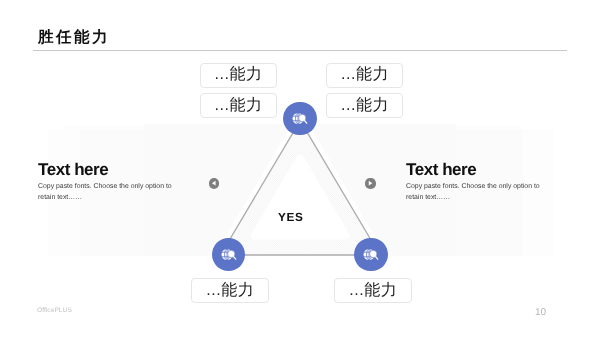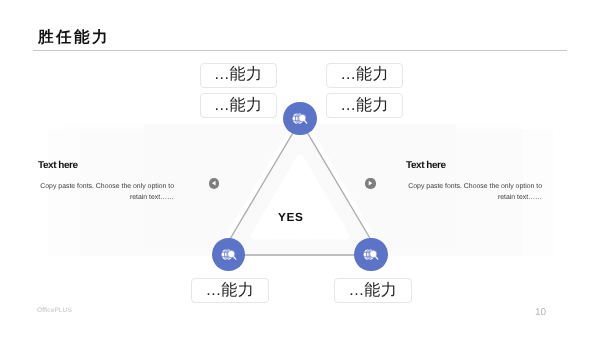--- a/index.html
+++ b/index.html
@@ -1,17 +1,17 @@
 <!DOCTYPE html>
 <html><head>
 <meta charset="utf-8">
 <style>
   html,body{margin:0;padding:0;}
   *{-webkit-font-smoothing:antialiased;text-rendering:geometricPrecision;}
-  .slide{will-change:transform;text-align:right;}
+  .slide{will-change:transform;}
   body{width:600px;height:337px;background:#fff;font-family:"Liberation Sans",sans-serif;overflow:hidden;position:relative;}
   .slide{position:absolute;inset:0;background:#fff;}
   
   .title{position:absolute;left:38px;top:30px;font-size:15.5px;font-weight:700;color:#111;letter-spacing:2.5px;line-height:1;}
   .title-rule{position:absolute;left:33px;top:50px;width:534px;height:1.4px;background:#c8c8c8;}
   
   .bg-1{position:absolute;left:47.5px;top:128.5px;width:505px;height:127px;background:#fdfdfe;}
   .bg-2{position:absolute;left:63.5px;top:124.5px;width:456px;height:131px;background:#fdfdfd;}
   .bg-2b{position:absolute;left:80px;top:128.5px;width:443px;height:127px;background:#fbfbfc;}
   .bg-3{position:absolute;left:143.8px;top:124.2px;width:312.4px;height:131.3px;background:#fafafb;}
@@ -19,21 +19,21 @@
   
   .chip{position:absolute;border:1px solid #e6e6e8;border-radius:4px;background:#fff;display:flex;align-items:center;justify-content:center;font-size:16px;color:#222;line-height:1;letter-spacing:0.55px;text-indent:0.55px;}
   
   .node{position:absolute;width:30px;height:30px;border-radius:50%;background:#5c74c8;display:flex;align-items:center;justify-content:center;}
   .node{width:33.4px;height:33.4px;}
   .node svg{width:17.4px;height:17.4px;display:block;}
   .navarrow svg{width:10.2px;height:10.2px;display:block;}
   
   .navarrow{position:absolute;width:10.2px;height:10.2px;border-radius:50%;background:#7e7e7e;display:flex;align-items:center;justify-content:center;}
   
-  .th{position:absolute;font-size:10px;font-weight:700;color:#111;letter-spacing:-0.45px;line-height:1;white-space:nowrap;}
+  .th{position:absolute;font-size:17px;font-weight:700;color:#111;letter-spacing:-0.45px;line-height:1;white-space:nowrap;}
   .tb{position:absolute;font-size:6.9px;color:#3a3a3a;line-height:11.2px;width:136px;}
   .yes{position:absolute;font-size:11.8px;font-weight:700;color:#111;letter-spacing:0.6px;line-height:1;}
   .foot-l{position:absolute;left:37px;top:307.5px;font-size:6.6px;color:#c2c2c2;line-height:1;letter-spacing:0.05px;}
   .foot-r{position:absolute;left:535px;top:307.5px;font-size:10px;color:#b5b5b5;line-height:1;}
 </style>
 </head>
 <body>
 
 <div class="slide">
   <div class="bg-1"></div>

